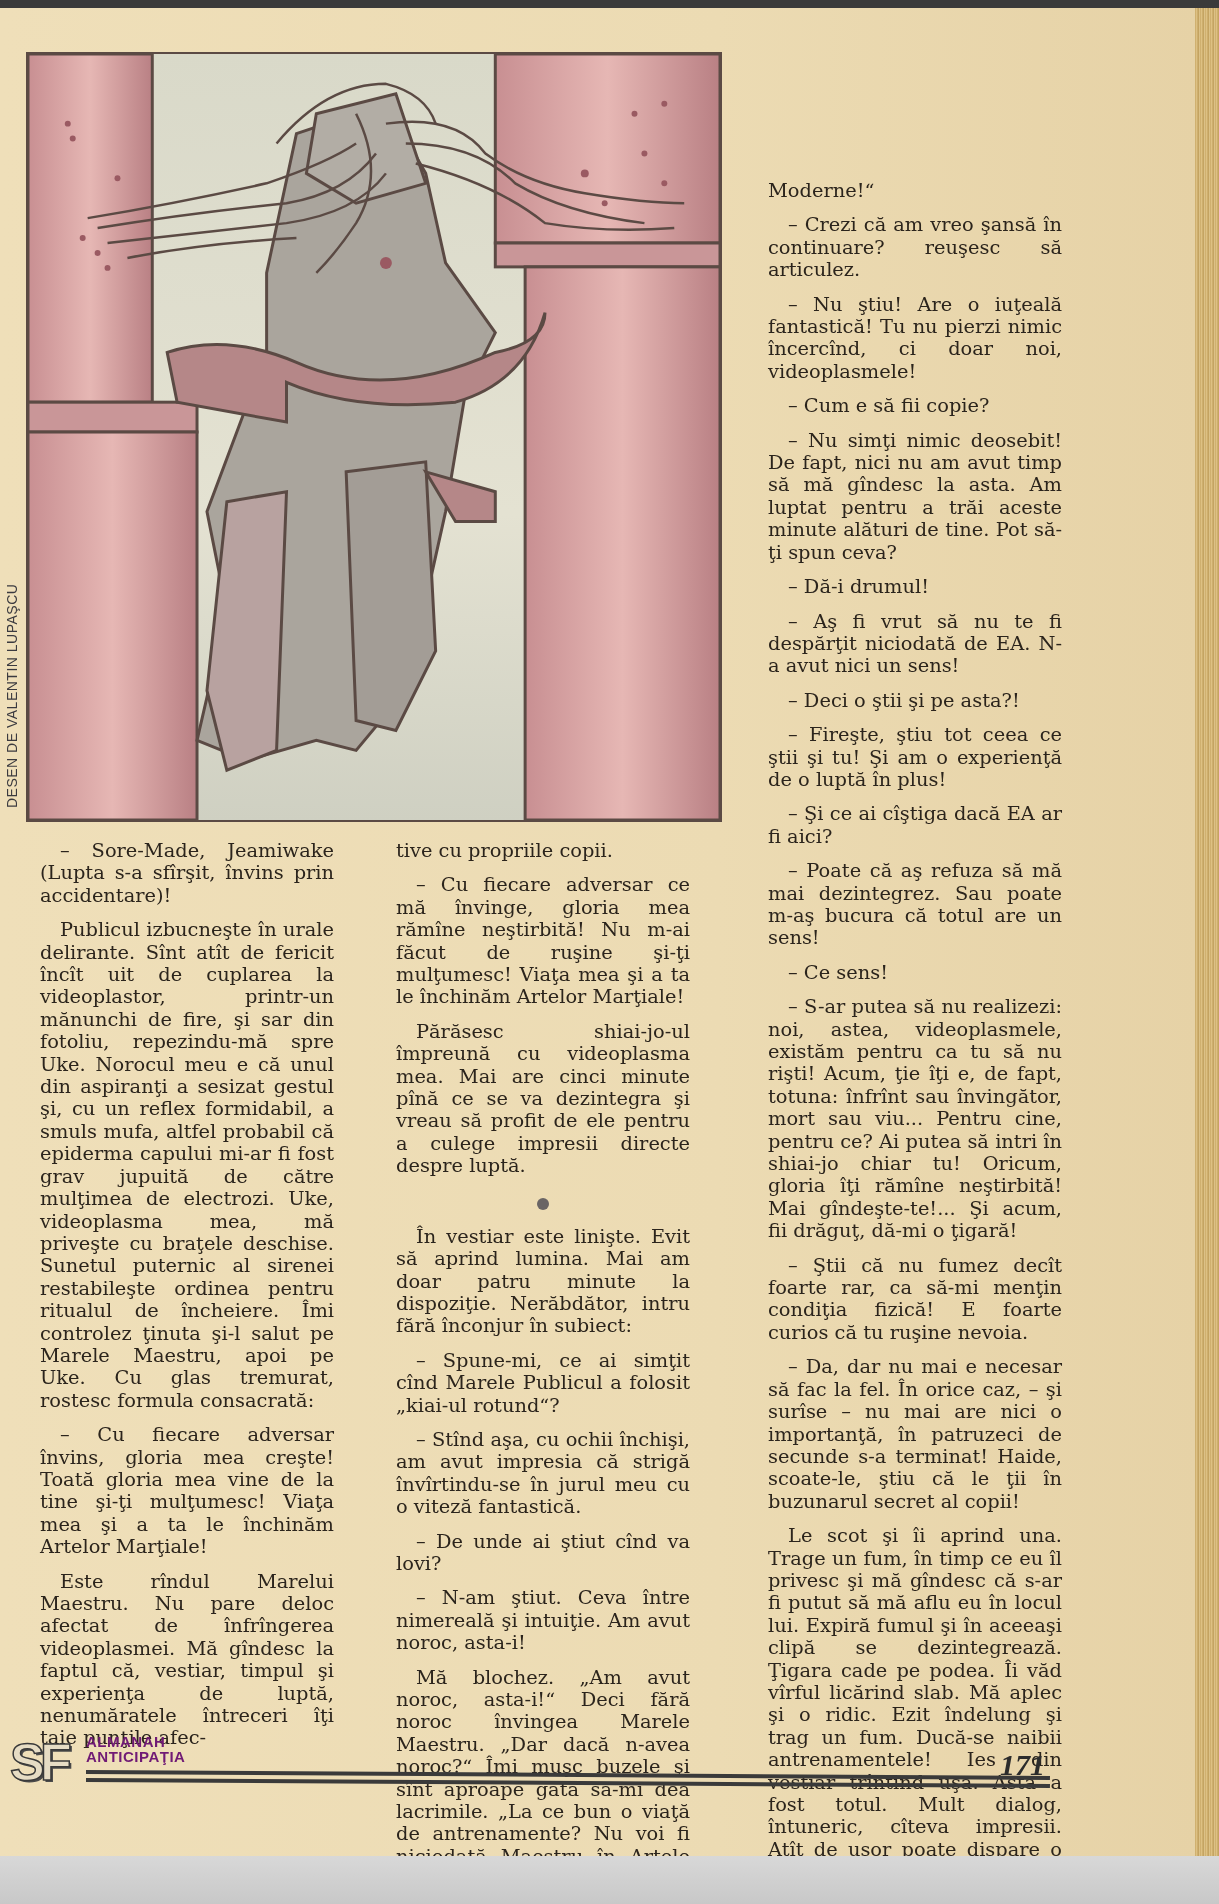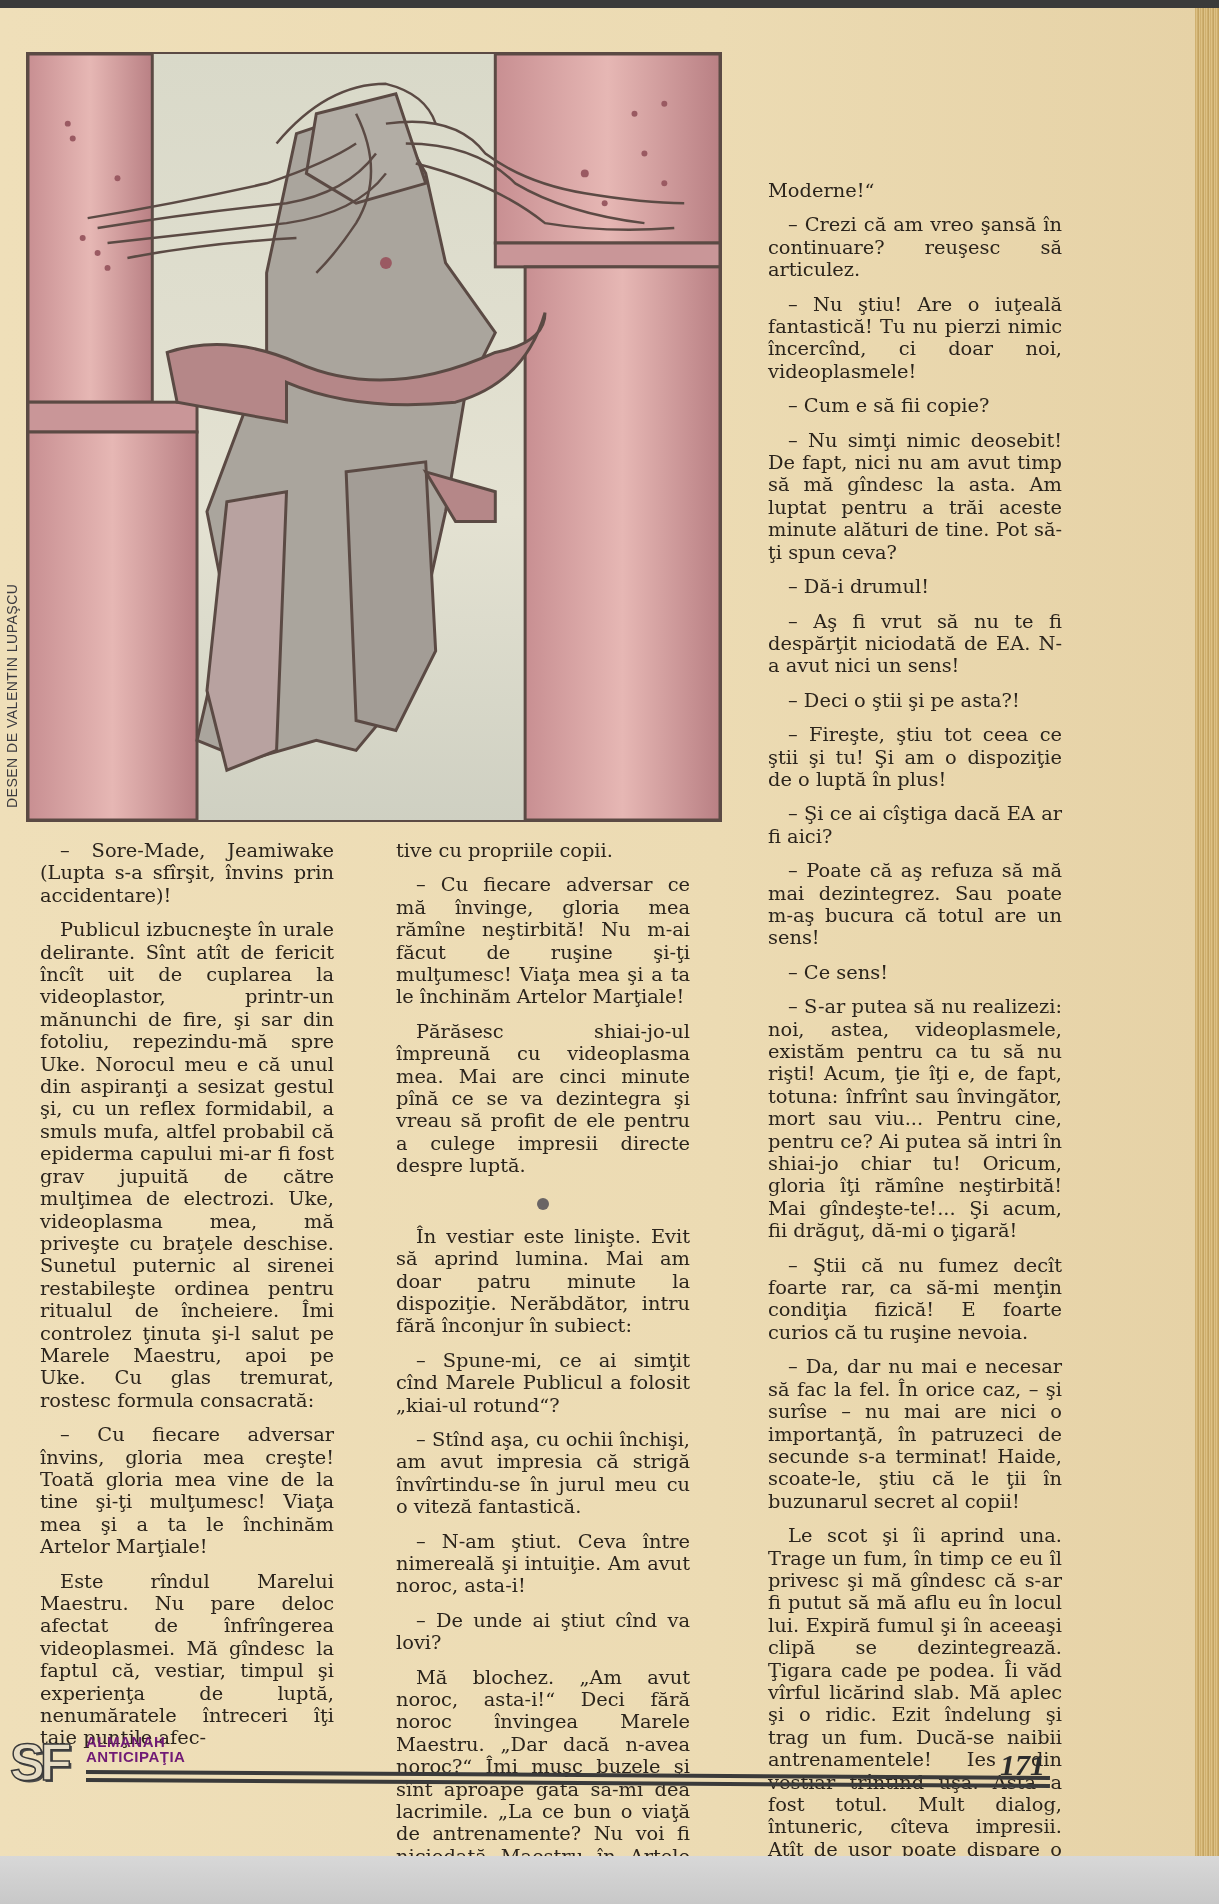--- a/index.html
+++ b/index.html
@@ -138,35 +138,35 @@
 </div>
 
 <div class="col col2">
   <p class="noind">tive cu propriile copii.</p>
   <p>– Cu fiecare adversar ce mă învinge, gloria mea rămîne neştirbită! Nu m-ai făcut de ruşine şi-ţi mulţumesc! Viaţa mea şi a ta le închinăm Artelor Marţiale!</p>
   <p>Părăsesc shiai-jo-ul împreună cu videoplasma mea. Mai are cinci minute pînă ce se va dezintegra şi vreau să profit de ele pentru a culege impresii directe despre luptă.</p>
   <div class="bullet"></div>
   <p>În vestiar este linişte. Evit să aprind lumina. Mai am doar patru minute la dispoziţie. Nerăbdător, intru fără înconjur în subiect:</p>
   <p>– Spune-mi, ce ai simţit cînd Marele Publicul a folosit „kiai-ul rotund“?</p>
   <p>– Stînd aşa, cu ochii închişi, am avut impresia că strigă învîrtindu-se în jurul meu cu o viteză fantastică.</p>
+  <p>– De unde ai ştiut cînd va lovi?</p>
   <p>– N-am ştiut. Ceva între nimereală şi intuiţie. Am avut noroc, asta-i!</p>
-  <p>– De unde ai ştiut cînd va lovi?</p>
   <p>Mă blochez. „Am avut noroc, asta-i!“ Deci fără noroc învingea Marele Maestru. „Dar dacă n-avea noroc?“ Îmi muşc buzele şi sînt aproape gata să-mi dea lacrimile. „La ce bun o viaţă de antrenamente? Nu voi fi niciodată Maestru în Artele Marţiale</p>
 </div>
 
 <div class="col col3">
   <p class="noind">Moderne!“</p>
   <p>– Crezi că am vreo şansă în continuare? reuşesc să articulez.</p>
   <p>– Nu ştiu! Are o iuţeală fantastică! Tu nu pierzi nimic încercînd, ci doar noi, videoplasmele!</p>
   <p>– Cum e să fii copie?</p>
   <p>– Nu simţi nimic deosebit! De fapt, nici nu am avut timp să mă gîndesc la asta. Am luptat pentru a trăi aceste minute alături de tine. Pot să-ţi spun ceva?</p>
   <p>– Dă-i drumul!</p>
   <p>– Aş fi vrut să nu te fi despărţit niciodată de EA. N-a avut nici un sens!</p>
   <p>– Deci o ştii şi pe asta?!</p>
-  <p>– Fireşte, ştiu tot ceea ce ştii şi tu! Şi am o dispoziţie de o luptă în plus!</p>
+  <p>– Fireşte, ştiu tot ceea ce ştii şi tu! Şi am o experienţă de o luptă în plus!</p>
   <p>– Şi ce ai cîştiga dacă EA ar fi aici?</p>
   <p>– Poate că aş refuza să mă mai dezintegrez. Sau poate m-aş bucura că totul are un sens!</p>
   <p>– Ce sens!</p>
   <p>– S-ar putea să nu realizezi: noi, astea, videoplasmele, existăm pentru ca tu să nu rişti! Acum, ţie îţi e, de fapt, totuna: înfrînt sau învingător, mort sau viu... Pentru cine, pentru ce? Ai putea să intri în shiai-jo chiar tu! Oricum, gloria îţi rămîne neştirbită! Mai gîndeşte-te!... Şi acum, fii drăguţ, dă-mi o ţigară!</p>
   <p>– Ştii că nu fumez decît foarte rar, ca să-mi menţin condiţia fizică! E foarte curios că tu ruşine nevoia.</p>
   <p>– Da, dar nu mai e necesar să fac la fel. În orice caz, – şi surîse – nu mai are nici o importanţă, în patruzeci de secunde s-a terminat! Haide, scoate-le, ştiu că le ţii în buzunarul secret al copii!</p>
   <p>Le scot şi îi aprind una. Trage un fum, în timp ce eu îl privesc şi mă gîndesc că s-ar fi putut să mă aflu eu în locul lui. Expiră fumul şi în aceeaşi clipă se dezintegrează. Ţigara cade pe podea. Îi văd vîrful licărind slab. Mă aplec şi o ridic. Ezit îndelung şi trag un fum. Ducă-se naibii antrenamentele! Ies din vestiar trîntind uşa. Asta a fost totul. Mult dialog, întuneric, cîteva impresii. Atît de uşor poate dispare o videoplasmă care mă copiază pînă la ultima celulă? Şi atunci eu? De fapt, mare diferenţă nu e. Dacă aş intra în shiai-jo, n-ar fi nici una. Ideea asta mă face să mă opresc din mers. Aşa e! Diferenţa dintre mine şi Uke se vede doar dacă</p>
 </div>
 
 <div class="footer-logo">

